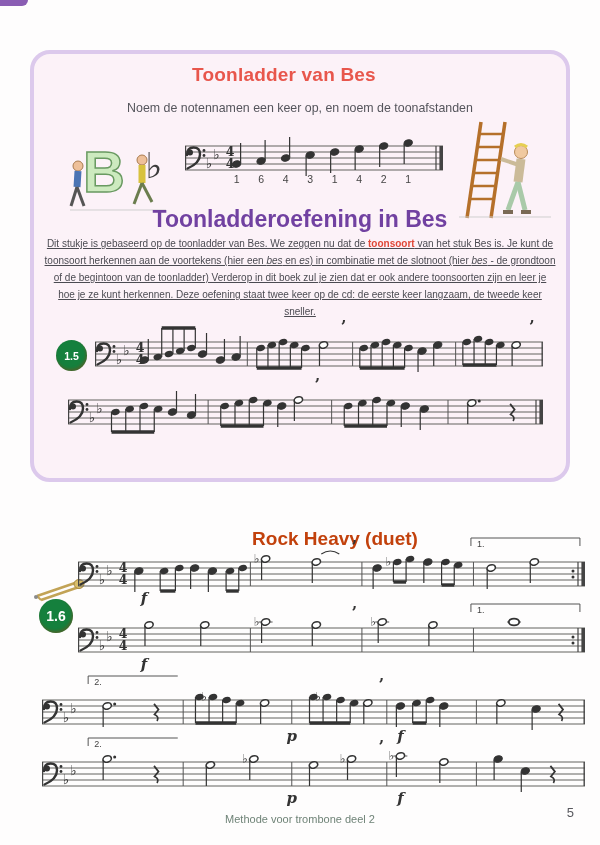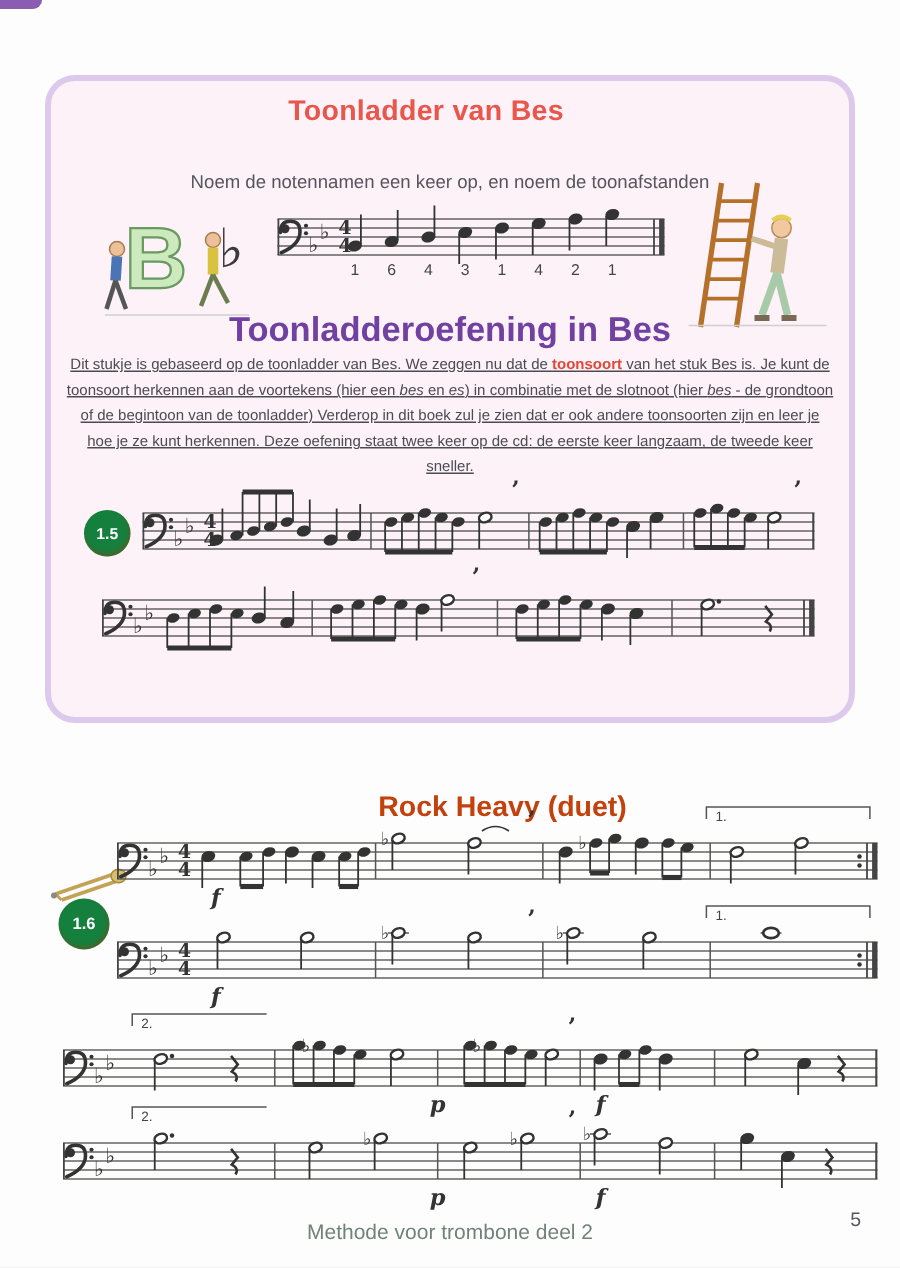--- a/index.html
+++ b/index.html
@@ -5,36 +5,36 @@
   html,body{margin:0;padding:0;background:#e9e9e9;}
   .page{position:relative;width:600px;height:845px;background:#fefdfd;overflow:hidden;
         font-family:"Liberation Sans",sans-serif;}
   .corner-mark{position:absolute;left:0;top:0;width:28px;height:6px;background:#8a5db3;
         border-bottom-right-radius:6px;}
   .pink-box{position:absolute;left:30px;top:50px;width:540px;height:432px;
         background:#fcf2f8;border:4px solid #dcc9ec;border-radius:20px;box-sizing:border-box;}
   .title-red{position:absolute;left:14px;top:64px;width:540px;text-align:center;
         font-size:19px;font-weight:bold;color:#e8564c;letter-spacing:.2px;}
   .instr{position:absolute;left:30px;width:540px;text-align:center;font-size:12.4px;color:#55555c;}
-  .instr1{top:101px;margin-top:13px;} .instr2{top:118px;}
+  .instr1{top:101px;} .instr2{top:118px;}
   .title-purple{position:absolute;left:30px;top:206px;width:540px;text-align:center;
         font-size:23px;font-weight:bold;color:#7141a1;}
   .intro{position:absolute;left:44px;top:235px;width:512px;text-align:center;
         font-size:10px;line-height:17px;color:#4b4b52;text-decoration:underline;}
   .intro .hl{color:#e04838;font-weight:bold;}
   .intro .it{font-style:italic;}
   .badge{position:absolute;border-radius:50%;background:#15803d;color:#fff;font-weight:bold;
         display:flex;align-items:center;justify-content:center;
         box-shadow:inset -1px -2px 3px rgba(170,50,10,.35);}
   .badge-15{left:56px;top:340px;width:31px;height:31px;font-size:10.5px;}
-  .badge-16{left:39px;top:599px;width:34px;height:34px;font-size:11px;text-align:center;}
+  .badge-16{left:39px;top:599px;width:34px;height:34px;font-size:14px;text-align:center;}
   .rock-title{position:absolute;left:70px;top:528px;width:530px;text-align:center;
         font-size:19px;font-weight:bold;color:#c2410c;}
   .footer{position:absolute;left:0;top:813px;width:600px;text-align:center;
-        font-size:14px;color:#6f8377;}
+        font-size:11px;color:#6f8377;}
   .pagenum{position:absolute;right:26px;top:805px;font-size:13px;color:#58585e;}
   .illu{position:absolute;}
   svg{overflow:visible;}
 </style>
 </head>
 <body>
 
 <div class="page">
 
   <div class="corner-mark"></div>

